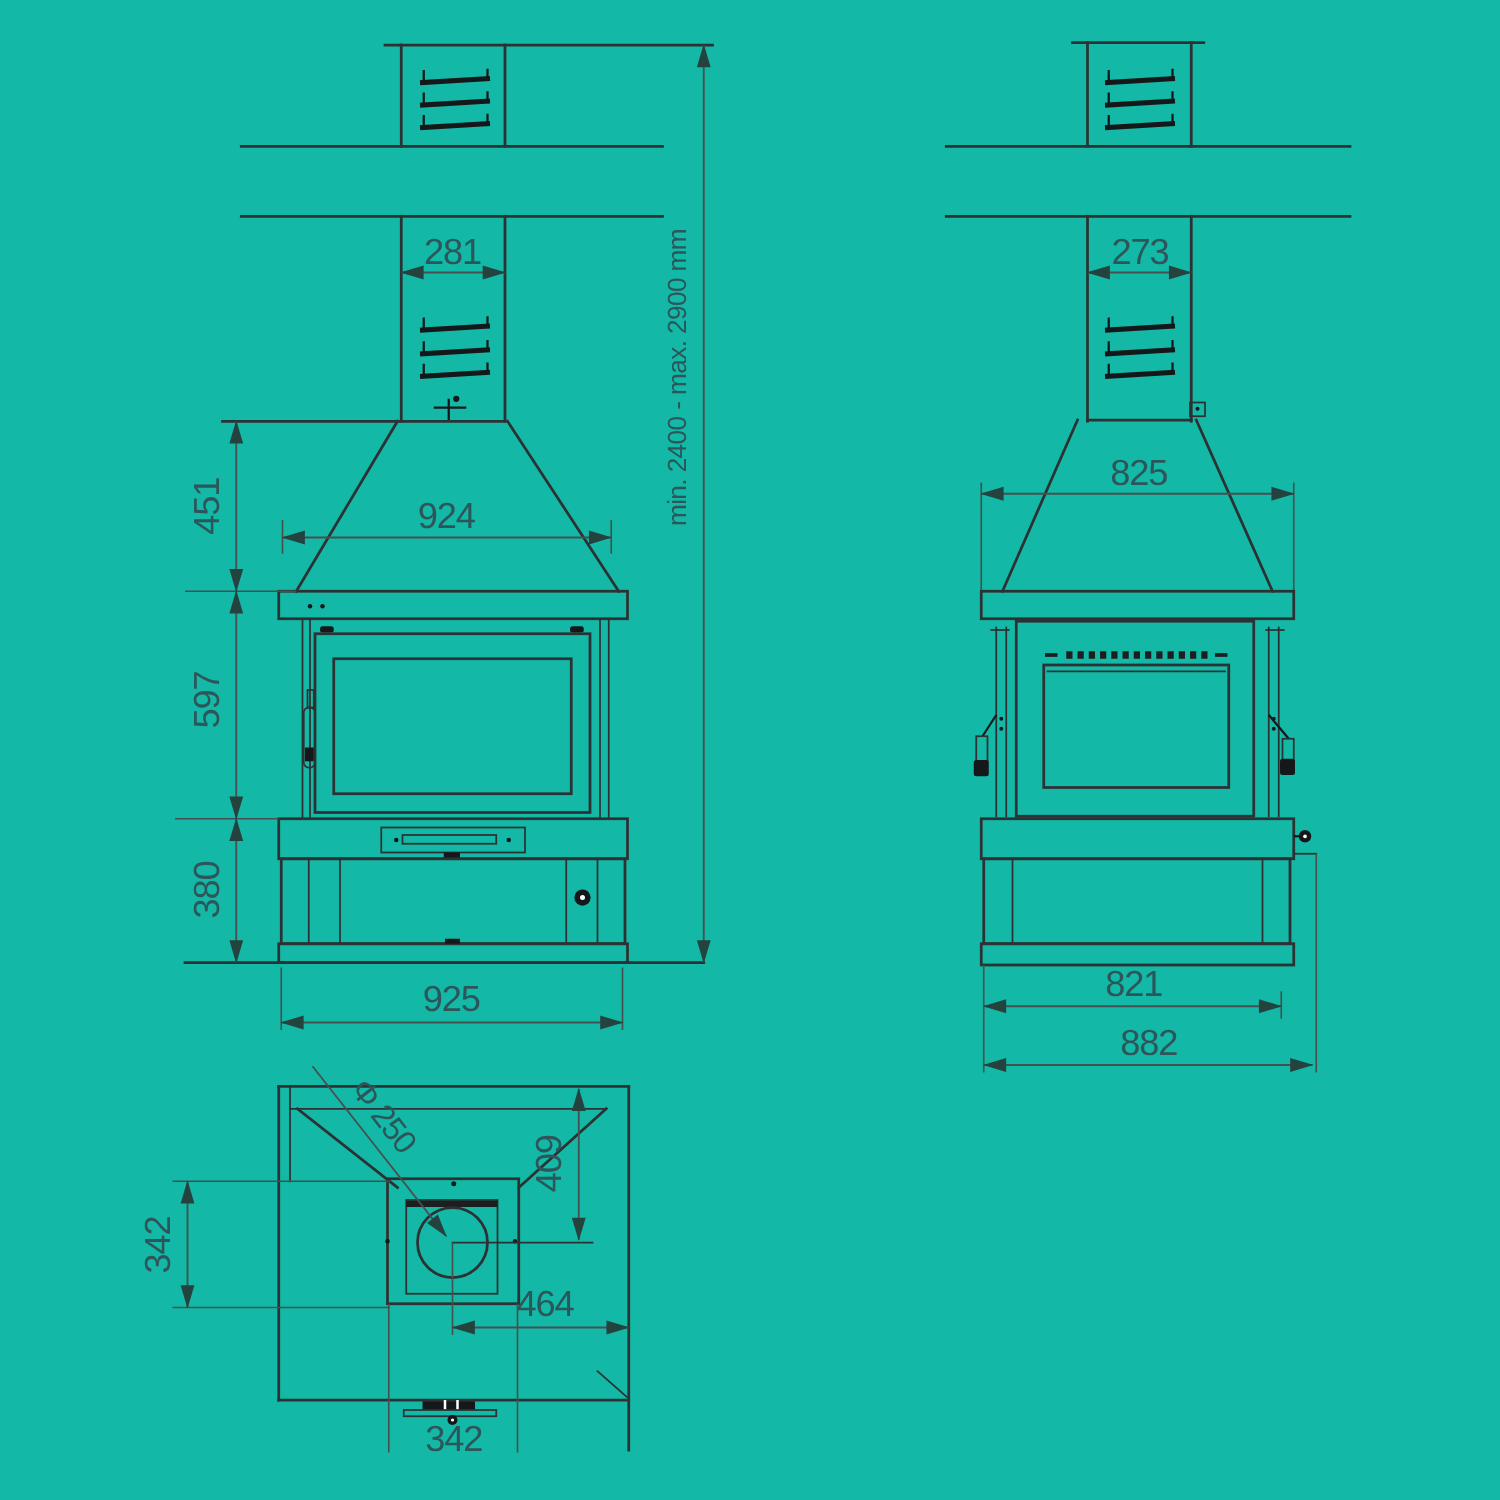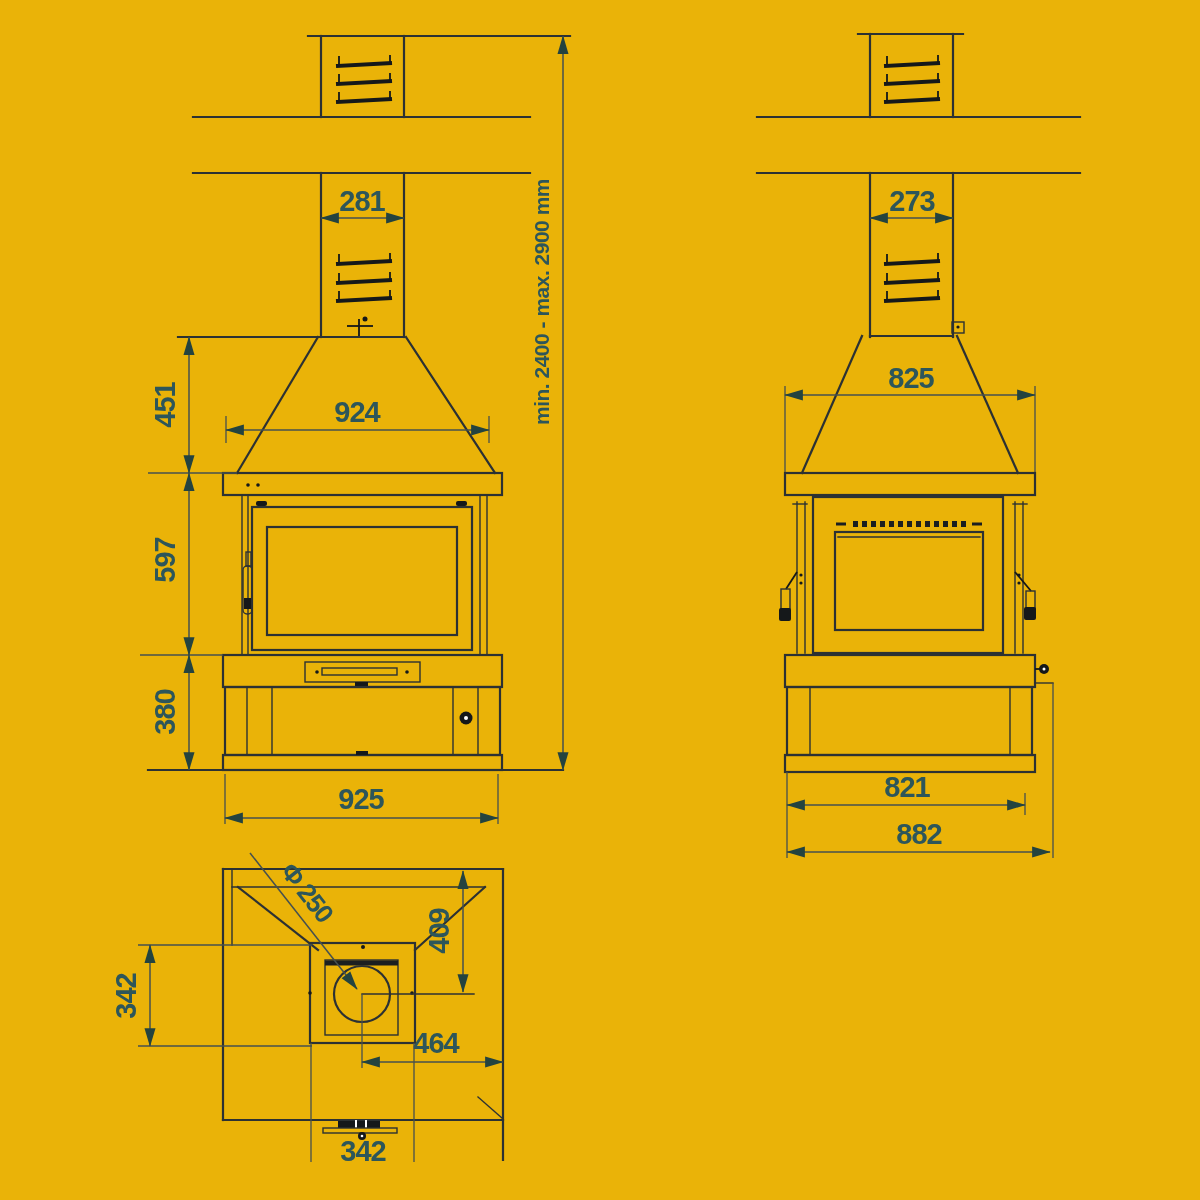--- a/index.html
+++ b/index.html
@@ -1,16 +1,16 @@
 <!DOCTYPE html>
 <html><head>
 <meta charset="utf-8">
 <style>
   html,body{margin:0;padding:0;background:#ffffff;}
-  .stage{position:relative;width:1200px;height:1200px;background:#eab308;overflow:hidden;font-weight:bold;}
+  .stage{position:relative;width:1200px;height:1200px;background:#14b8a6;overflow:hidden;}
   svg{position:absolute;left:0;top:0;}
   .ol{stroke:#2c3133;stroke-width:2.2;fill:none;stroke-linecap:square;}
   .thin{stroke:#2c3133;stroke-width:1.4;fill:none;stroke-linecap:square;}
   .thick{stroke:#15181a;stroke-width:4;fill:none;stroke-linecap:square;}
   .tick{stroke:#15181a;stroke-width:1.8;fill:none;}
   .dim{stroke:#46504f;stroke-width:1.5;fill:none;}
   .ext{stroke:#46504f;stroke-width:1.3;fill:none;}
   .dark{fill:#15181a;stroke:none;}
   .dimtxt{fill:#2d565a;font-family:"Liberation Sans",sans-serif;font-size:29px;letter-spacing:-1px;text-anchor:middle;}
   .dimtxt.small{font-size:21px;letter-spacing:-0.5px;}

